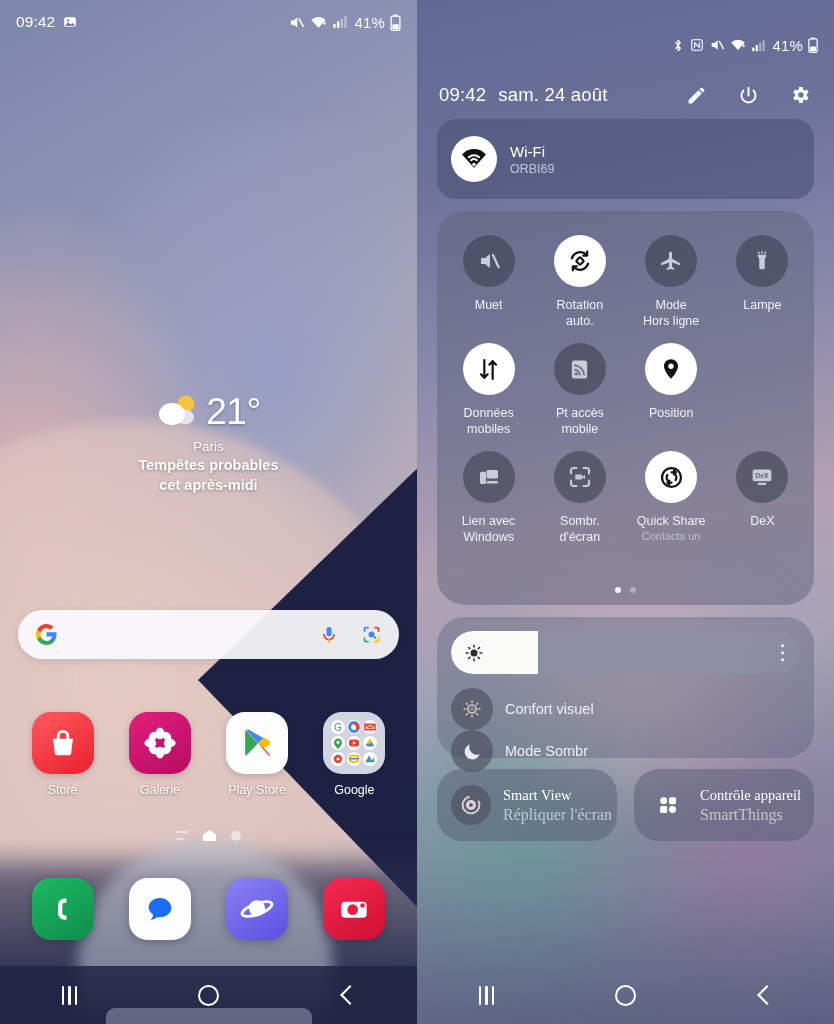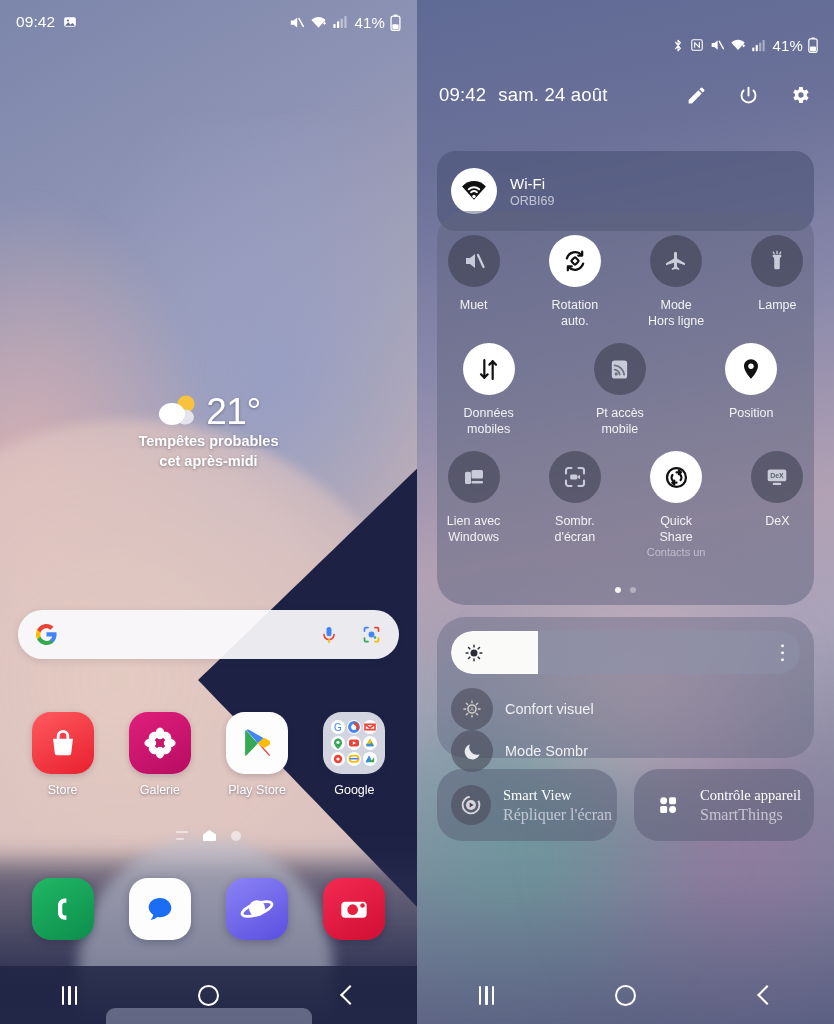--- a/index.html
+++ b/index.html
@@ -189,37 +189,36 @@
   .qp-pills {
     position: absolute; top: 119px; left: 437px; z-index: 5;
     display: flex; gap: 17px;
   }
   .qp-pills { left: 0; padding: 0 20px; right: 0; }
   .pill {
     flex: 1; height: 80px; border-radius: 19px;
     background: rgba(74,81,116,.60);
     display: flex; align-items: center; padding: 0 14px; gap: 13px;
     backdrop-filter: blur(4px);
-    margin-top: 32px;
   }
   .pill-ico {
     width: 46px; height: 46px; border-radius: 50%; background: #fff;
     display: flex; align-items: center; justify-content: center; flex: 0 0 46px;
   }
   .pill-txt { overflow: hidden; }
   .pill-title { color: #fff; font-size: 15px; white-space: nowrap; }
   .pill-sub { color: rgba(235,235,242,.72); font-size: 12.5px; margin-top: 2px; white-space: nowrap; }
 
   
   .qp-card-toggles {
     position: absolute; top: 211px; left: 20px; right: 20px; height: 394px;
     border-radius: 28px; background: rgba(96,100,126,.50);
     padding: 24px 6px 0; z-index: 5;
   }
-  .tg-row { display: flex; gap: 40px; }
+  .tg-row { display: flex; }
   .tg { width: 25%; text-align: center; padding-bottom: 8px; }
   .tg-circle {
     width: 52px; height: 52px; border-radius: 50%; margin: 0 auto;
     display: flex; align-items: center; justify-content: center;
   }
   .tg-on  { background: #ffffff; }
   .tg-off { background: rgba(56,58,74,.55); }
   .tg-label {
     margin-top: 10px; color: #f2f2f5; font-size: 12.5px; line-height: 16px;
     white-space: pre-line;
@@ -341,20 +340,21 @@
       <div class="weather-top">
         <span class="ico">
           <svg width="46" height="38" viewBox="0 0 46 38">
             <circle cx="30" cy="12" r="8.5" fill="#f7c33d"></circle>
             <ellipse cx="29" cy="25" rx="9" ry="7.5" fill="#e4e4ec"></ellipse>
             <ellipse cx="16" cy="22" rx="13" ry="11" fill="#ffffff"></ellipse>
           </svg>
         </span>
         <span class="weather-temp">21°</span>
       </div>
+      <div class="weather-city">Paris</div>
       <div class="weather-desc">Tempêtes probables</div>
       <div class="weather-desc">cet après-midi</div>
     </div>
 
     <div class="searchbar">
       <span class="ico">
         <svg width="23" height="23" viewBox="0 0 48 48">
           <path fill="#4285F4" d="M45 24c0-1.6-.15-3.1-.42-4.5H24v8.5h11.8c-.5 2.7-2.05 5-4.35 6.55v5.4h7c4.1-3.8 6.55-9.4 6.55-15.95z"></path>
           <path fill="#34A853" d="M24 46c5.9 0 10.85-1.95 14.45-5.3l-7-5.4c-1.95 1.3-4.4 2.1-7.45 2.1-5.7 0-10.55-3.85-12.3-9.05H4.5v5.6C8.1 41.2 15.45 46 24 46z"></path>
           <path fill="#FBBC05" d="M11.7 28.35A13.3 13.3 0 0 1 11 24c0-1.5.25-3 .7-4.35V14.1H4.5A21.9 21.9 0 0 0 2 24c0 3.55.85 6.9 2.5 9.9l7.2-5.55z"></path>

